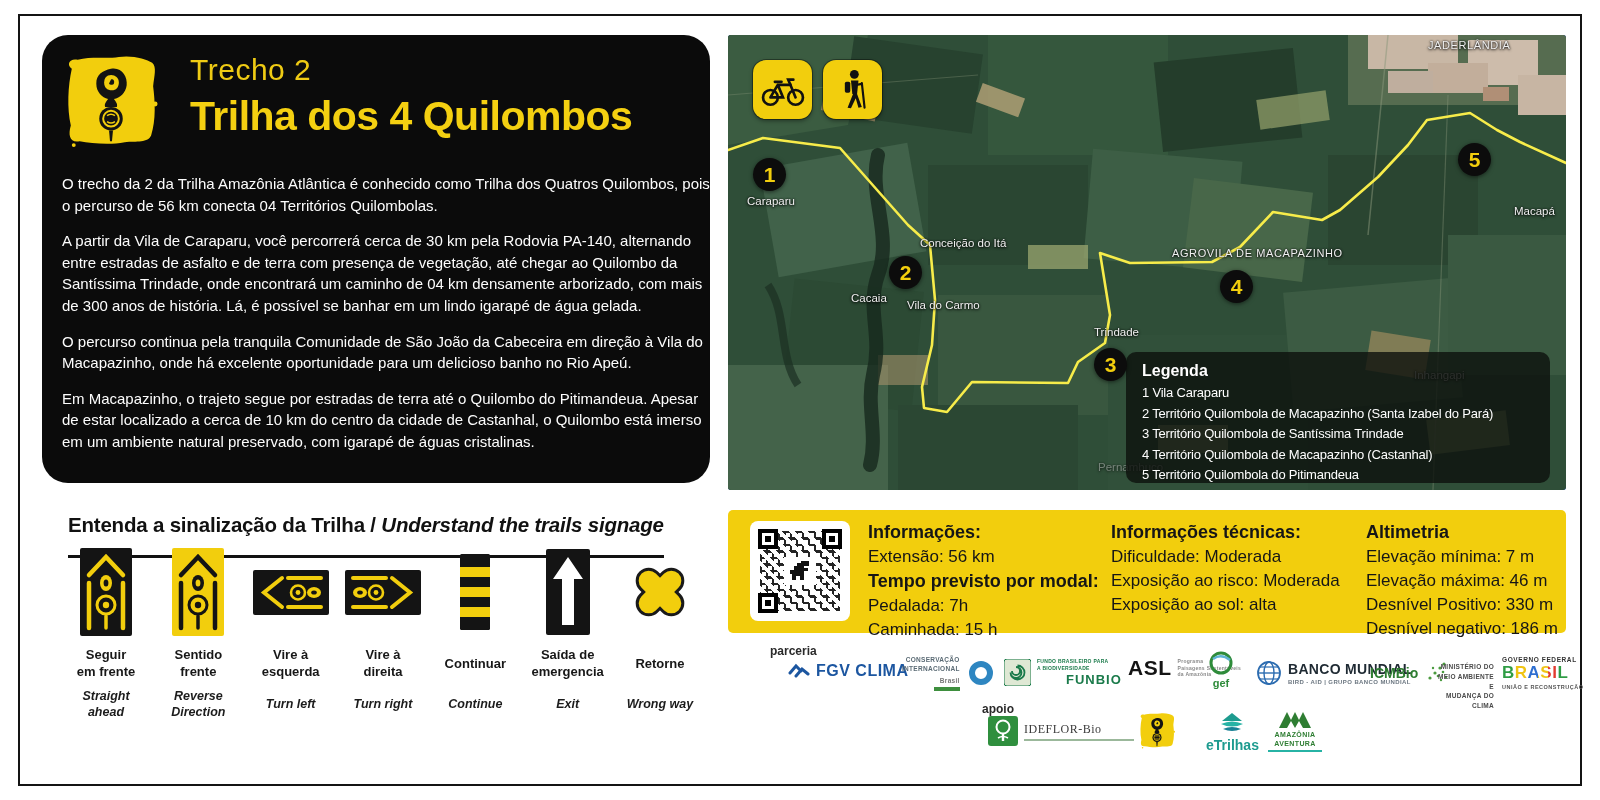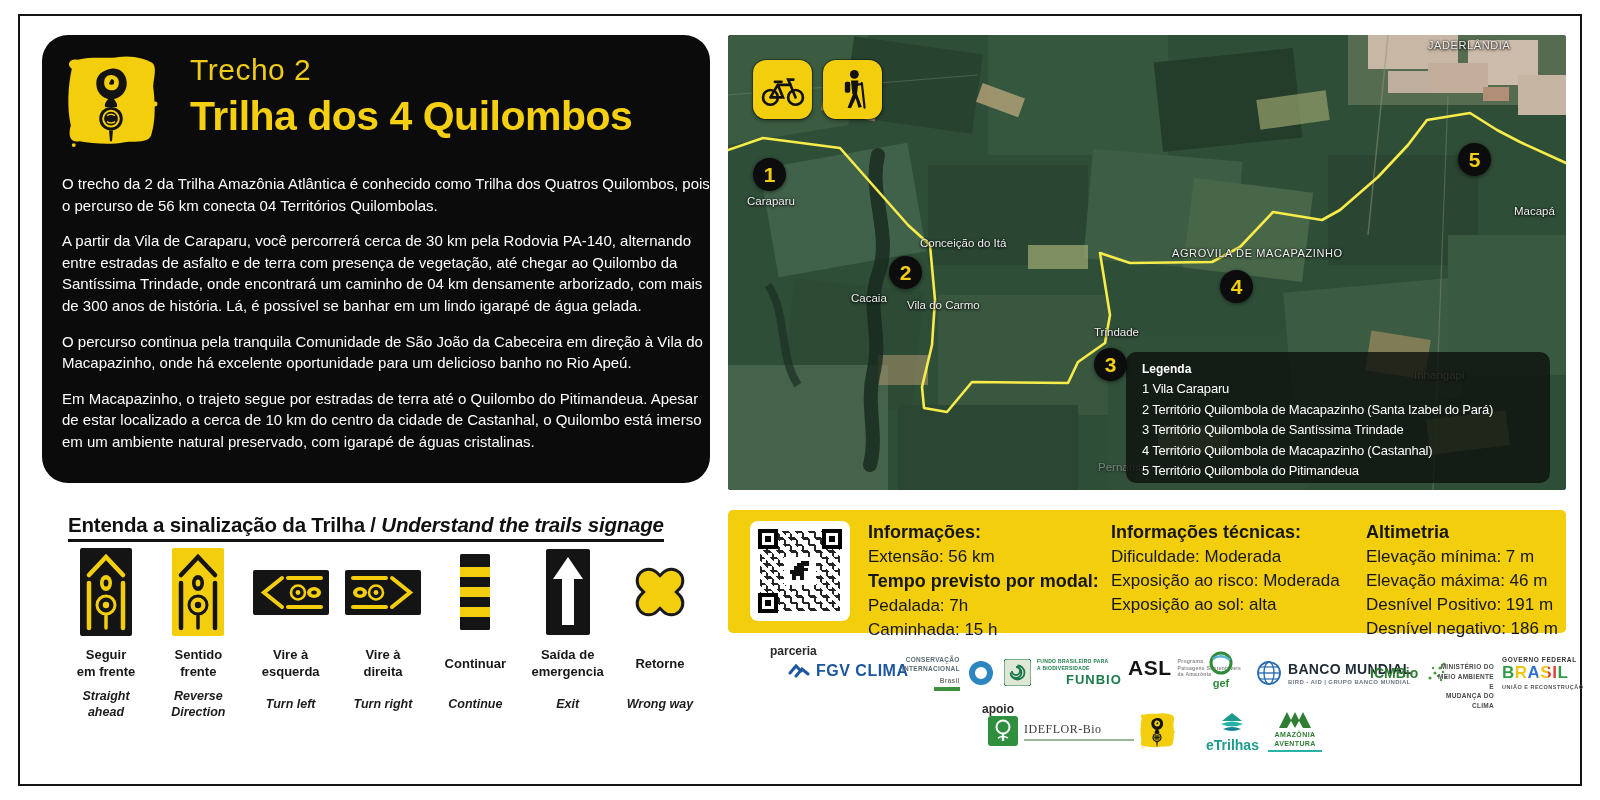--- a/index.html
+++ b/index.html
@@ -11,21 +11,21 @@
   
   .desc-panel{position:absolute;left:42px;top:35px;width:668px;height:448px;background:#0b0b0b;border-radius:26px;}
   .logo-box{position:absolute;left:20px;top:18px;width:98px;height:98px;}
   .titles{position:absolute;left:148px;top:18px;width:505px;}
   .trecho{font-size:30px;color:#efcb14;font-weight:500;letter-spacing:.5px;}
   .trail-title{font-size:41px;color:#f4d011;font-weight:800;margin-top:6px;letter-spacing:-.5px;}
   .paras{position:absolute;left:20px;top:138px;width:648px;color:#fdfdfd;font-size:15px;line-height:1.44;}
   .paras p{margin:0 0 14px 0;}
   
   .sign-head{position:absolute;left:68px;top:496px;font-size:20.5px;font-weight:800;color:#111;
-             border-bottom:3px solid #111;padding-bottom:2px;letter-spacing:-.2px;}
+             border-bottom:3px solid #111;padding-bottom:18px;letter-spacing:-.2px;}
   .sign-head em{font-style:italic;}
   .signs-row{position:absolute;left:62px;top:546px;width:642px;display:flex;justify-content:space-between;}
   .sign-item{width:88px;display:flex;flex-direction:column;align-items:center;}
   .sign-icon-box{height:92px;display:flex;align-items:center;justify-content:center;}
   .pt-label{height:36px;margin-top:8px;display:flex;flex-direction:column;justify-content:center;align-items:center;
             font-size:13px;font-weight:800;line-height:1.3;text-align:center;color:#171717;}
   .en-label{height:32px;margin-top:6px;display:flex;flex-direction:column;justify-content:center;align-items:center;
             font-size:12.5px;font-weight:700;font-style:italic;line-height:1.3;text-align:center;color:#1c1c1c;}
   
   .map{position:absolute;left:728px;top:35px;width:838px;height:455px;overflow:hidden;border-radius:3px;background:#1d4ed8;}
@@ -34,21 +34,21 @@
              display:flex;align-items:center;justify-content:center;box-shadow:0 0 0 1px rgba(0,0,0,.35),0 2px 4px rgba(0,0,0,.4);}
   .map-label{position:absolute;color:#f0f0f0;font-size:11.5px;white-space:nowrap;
              text-shadow:0 1px 3px rgba(0,0,0,.95),0 0 2px rgba(0,0,0,.85);}
   .map-label.big{font-size:11px;letter-spacing:.6px;}
   .map-label.dim{color:rgba(205,205,205,.78);}
   .marker{position:absolute;width:33px;height:33px;border-radius:50%;background:#0c0c0c;color:#f2ce0d;
           font-weight:800;font-size:21px;display:flex;align-items:center;justify-content:center;
           box-shadow:0 1px 4px rgba(0,0,0,.55);}
   .legend{position:absolute;left:398px;top:317px;width:424px;height:131px;background:rgba(12,16,12,.8);
           border-radius:10px;padding:10px 16px;box-sizing:border-box;color:#fff;}
-  .legend .lg-title{font-weight:800;font-size:12px;margin-bottom:3px;}
+  .legend .lg-title{font-weight:800;font-size:16px;margin-bottom:3px;}
   .legend .lg-item{font-size:13px;line-height:1.58;letter-spacing:-.2px;white-space:nowrap;}
   
   .infobox{position:absolute;left:728px;top:510px;width:838px;height:123px;background:#f2ce0d;border-radius:5px;color:#161616;}
   .qr{position:absolute;left:22px;top:11px;width:100px;height:100px;background:#fff;border-radius:8px;}
   .qr-noise{position:absolute;left:10px;top:10px;width:80px;height:80px;opacity:.85;
     background-image:repeating-linear-gradient(0deg,#000 0 2.5px,transparent 2.5px 6.5px),
                      repeating-linear-gradient(90deg,#000 0 2.5px,transparent 2.5px 6px);
     -webkit-mask-image:repeating-linear-gradient(45deg,#000 0 5px,transparent 5px 9px);
             mask-image:repeating-linear-gradient(45deg,#000 0 5px,transparent 5px 9px);}
   .finder{position:absolute;width:20px;height:20px;background:#000;display:flex;align-items:center;justify-content:center;}
@@ -388,21 +388,21 @@
   <div class="info-col" style="left:383px;width:250px;">
     <div class="b">Informações técnicas:</div>
     <div class="r">Dificuldade: Moderada</div>
     <div class="r">Exposição ao risco: Moderada</div>
     <div class="r">Exposição ao sol: alta</div>
   </div>
   <div class="info-col" style="left:638px;width:195px;">
     <div class="b">Altimetria</div>
     <div class="r">Elevação mínima: 7 m</div>
     <div class="r">Elevação máxima: 46 m</div>
-    <div class="r">Desnível Positivo: 191 m</div>
+    <div class="r">Desnível Positivo: 330 m</div>
     <div class="r">Desnível negativo: 186 m</div>
   </div>
 </section>
 
 <div class="small-cap" style="left:770px;top:644px;">parceria</div>
 
 <div class="lg" style="left:788px;top:662px;">
   <svg width="22" height="16" viewBox="0 0 22 16">
     <path d="M2,10 L8,3 L13,8 M8,13 L14,6 L20,11" stroke="#1c56a0" stroke-width="3" fill="none" stroke-linecap="round"></path>
   </svg>

